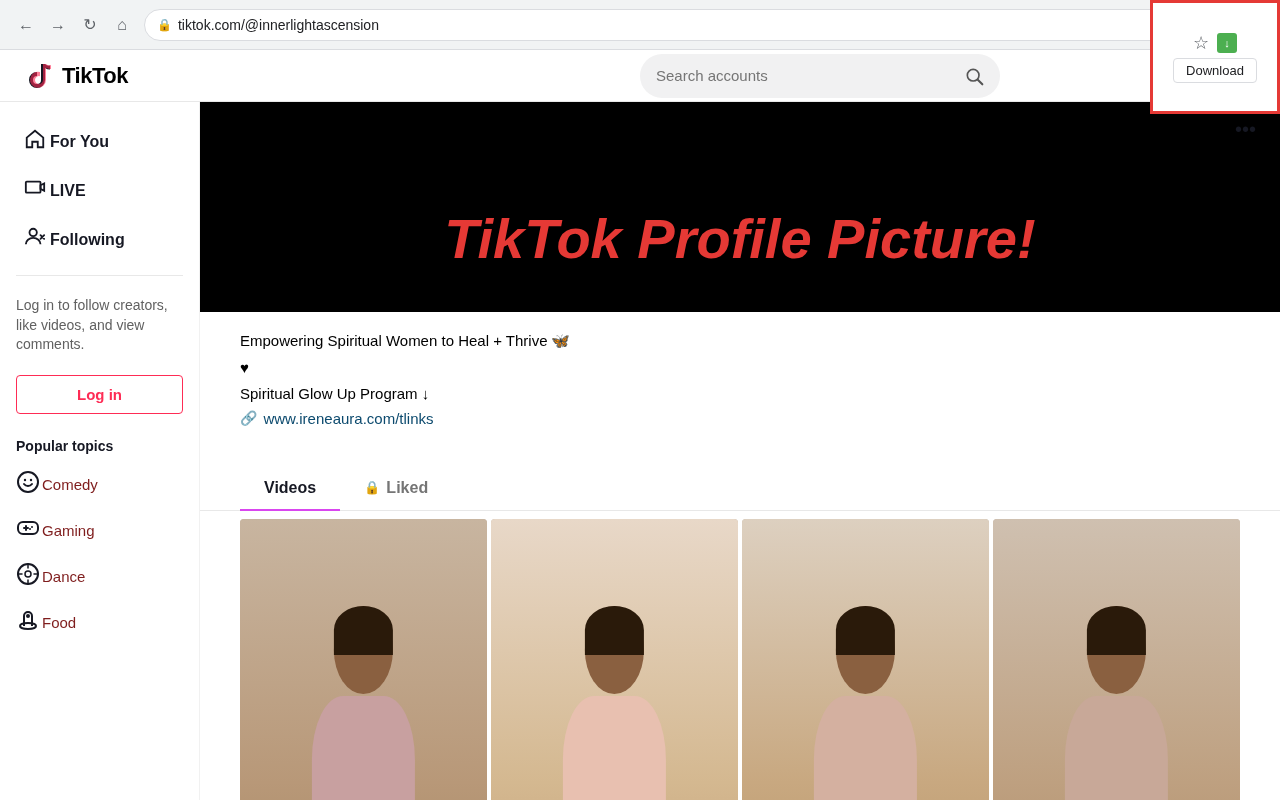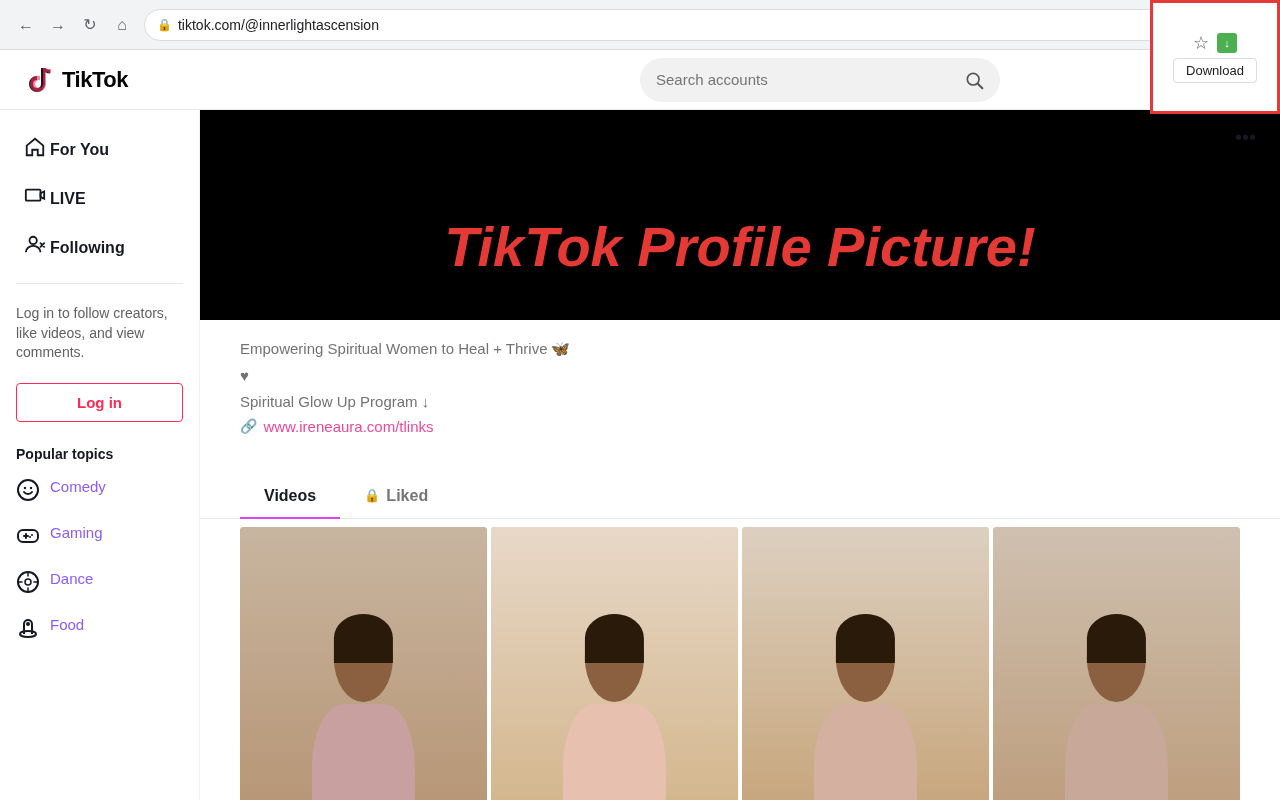--- a/index.html
+++ b/index.html
@@ -104,21 +104,21 @@
 
     
     .tiktok-app {
       display: flex;
       flex-direction: column;
       height: calc(800px - 50px);
     }
 
     
     .tiktok-header {
-      height: 60px;
+      height: 52px;
       display: flex;
       align-items: center;
       padding: 0 24px;
       border-bottom: 1px solid #e8e8e8;
       gap: 16px;
       flex-shrink: 0;
     }
     .tiktok-logo {
       display: flex;
       align-items: center;
@@ -220,26 +220,27 @@
       text-align: center;
     }
     .popular-topics-title {
       padding: 12px 16px 8px;
       font-size: 14px;
       font-weight: 600;
       color: #161823;
     }
     .topic-item {
       display: flex;
-      gap: 10px;
+      align-items: center;
+      gap: 2px;
       padding: 8px 16px;
       cursor: pointer;
       font-size: 15px;
       font-weight: 500;
-      color: #8b5cf6;
+      color: #7f1d1d;
     }
     .topic-icon { font-size: 22px; }
 
     
     .profile-content {
       flex: 1;
       overflow-y: auto;
       padding: 0;
       position: relative;
     }
@@ -282,33 +283,33 @@
     .profile-info-area {
       padding: 220px 40px 20px;
       position: relative;
     }
 
     .profile-bio {
       margin-top: 8px;
     }
     .bio-line {
       font-size: 15px;
-      color: #737373;
+      color: #000000;
       line-height: 1.5;
       margin-bottom: 4px;
     }
     .bio-link {
       font-size: 15px;
       color: #161823;
       display: flex;
       align-items: center;
       gap: 6px;
     }
     .bio-link a {
-      color: #ec4899;
+      color: #0c4a6e;
       text-decoration: none;
     }
     .link-icon { font-size: 14px; }
 
     
     .profile-tabs {
       display: flex;
       border-bottom: 1px solid #e8e8e8;
       margin: 20px 0 0;
       padding: 0 40px;

